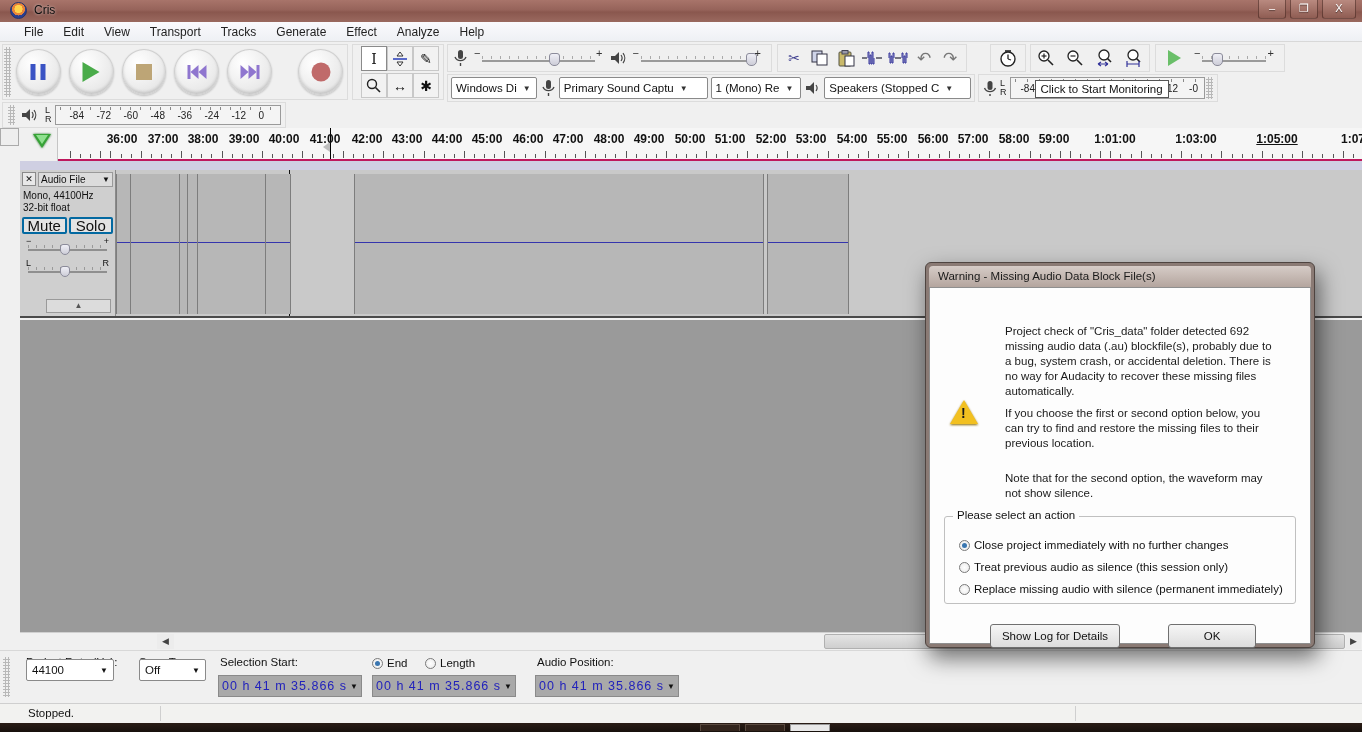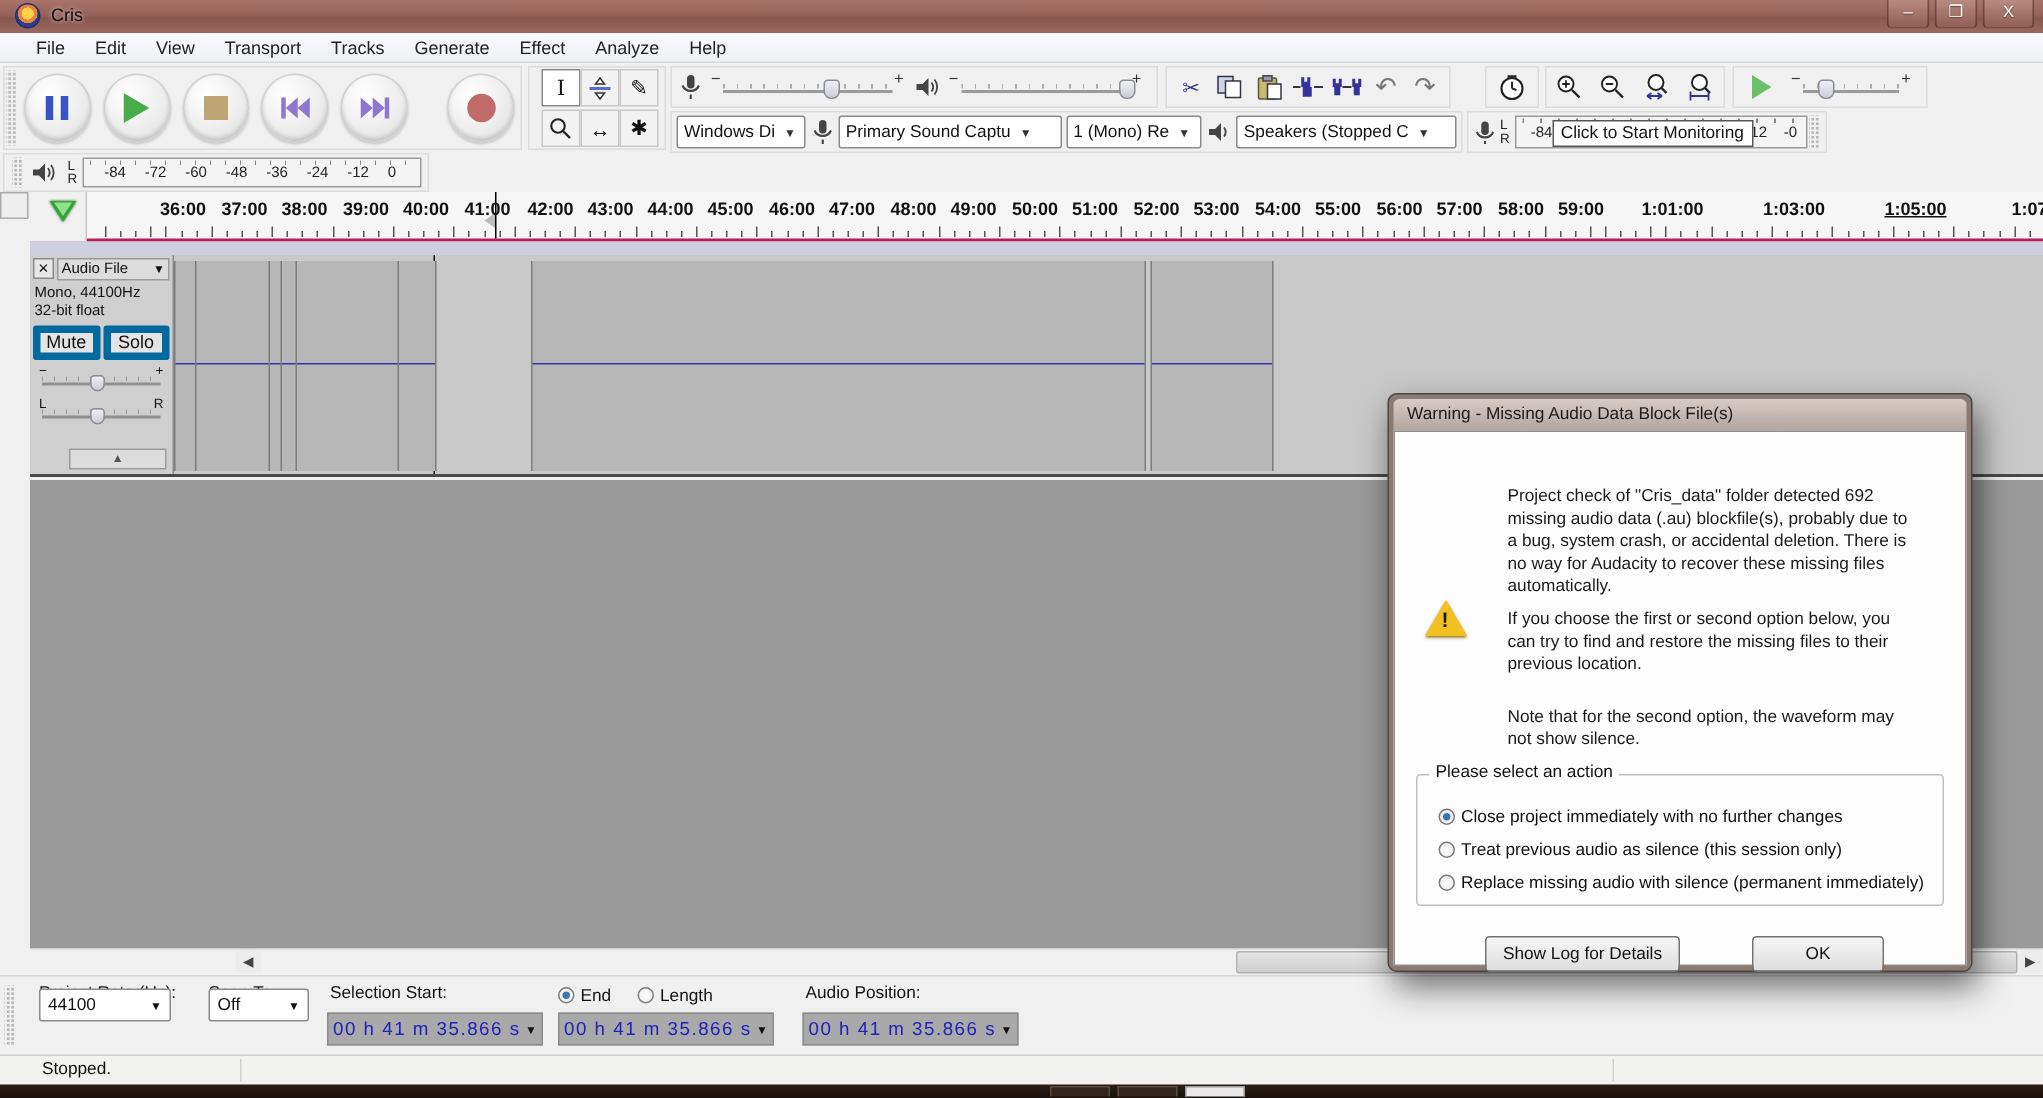--- a/index.html
+++ b/index.html
@@ -93,21 +93,21 @@
   
   #leftgutter { left:0; top:146px; width:20px; height:502px; background:#f0f0f0; }
   #trackrow { left:20px; top:170px; width:1342px; height:148px; background:#c9c9c9; border-bottom:2px solid #4a4a4a; display:flex; }
   #tpanel { width:96px; background:#cfcfcf; border-right:1px solid #8a8a8a; position:relative; font-size:10.5px; }
   #tpanel .row1 { display:flex; margin:2px 2px 0; }
   #tclose { width:14px; height:14px; border:1px solid #8a8a8a; background:#e8e8e8; font-size:9px; line-height:12px; text-align:center; }
   #ttitle { flex:1; margin-left:2px; border:1px solid #9a9a9a; background:#dcdcdc; padding:0 2px; font-size:10px; line-height:13px; white-space:nowrap; }
   #ttitle .arr { float:right; font-size:8px; }
   #tinfo { margin:3px 3px 0; line-height:12px; font-size:10px; }
   .msrow { display:flex; gap:2px; margin:3px 2px 0; }
-  .msbtn { flex:1; border:5px solid #0369a1; background:#e4e4e4; text-align:center; font-size:12px; line-height:13px; border-radius:2px; }
+  .msbtn { flex:1; border:2px solid #0369a1; background:#e4e4e4; text-align:center; font-size:15px; line-height:13px; border-radius:2px; }
   .tslider { position:relative; height:18px; margin:4px 6px 0; }
   .tslider .groove { position:absolute; left:2px; right:2px; top:11px; height:2px; background:#8f8f8f; }
   .tslider .ticks { position:absolute; left:2px; right:2px; top:7px; height:3px; background-image:repeating-linear-gradient(90deg,#999 0 1px,transparent 1px 8px); }
   .tslider .lab-l { position:absolute; left:0; top:-2px; font-size:9px; }
   .tslider .lab-r { position:absolute; right:0; top:-2px; font-size:9px; }
   .tslider .thumb { top:6px; left:34px; width:10px; height:11px; }
   #tcollapse { position:absolute; left:26px; right:4px; bottom:3px; height:14px; border:1px solid #9a9a9a; background:#dcdcdc; text-align:center; font-size:8px; line-height:12px; color:#555; }
   #vruler { width:41px; background:#ececec; border-right:1px solid #555; position:relative; }
   #vruler .vl { position:absolute; right:4px; font-size:10.5px; font-weight:bold; color:#222; }
   #vruler .vt { position:absolute; right:0; width:3px; height:1px; background:#555; }

